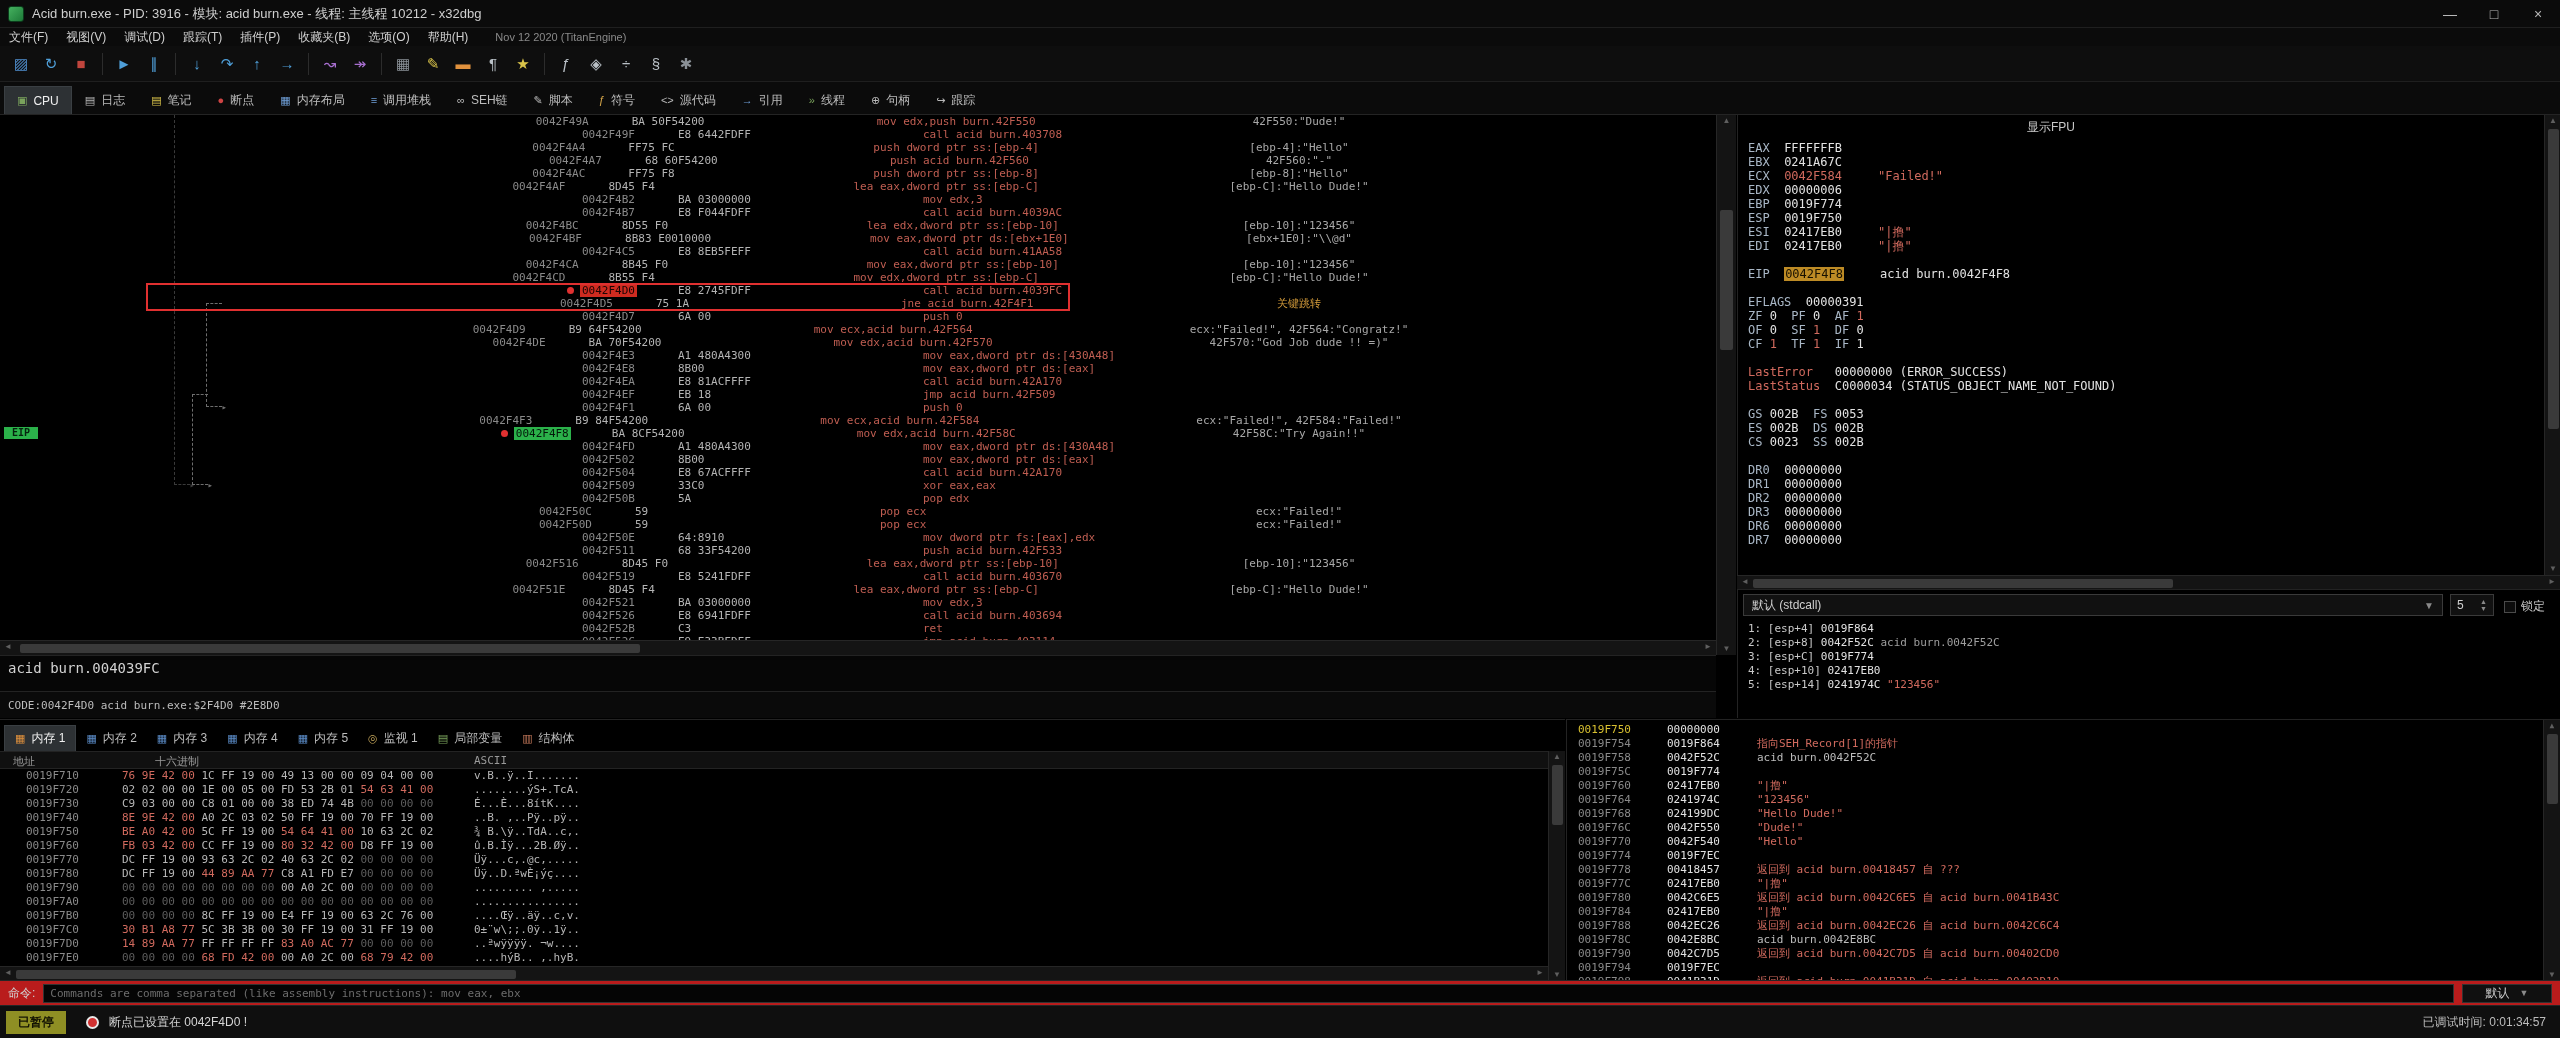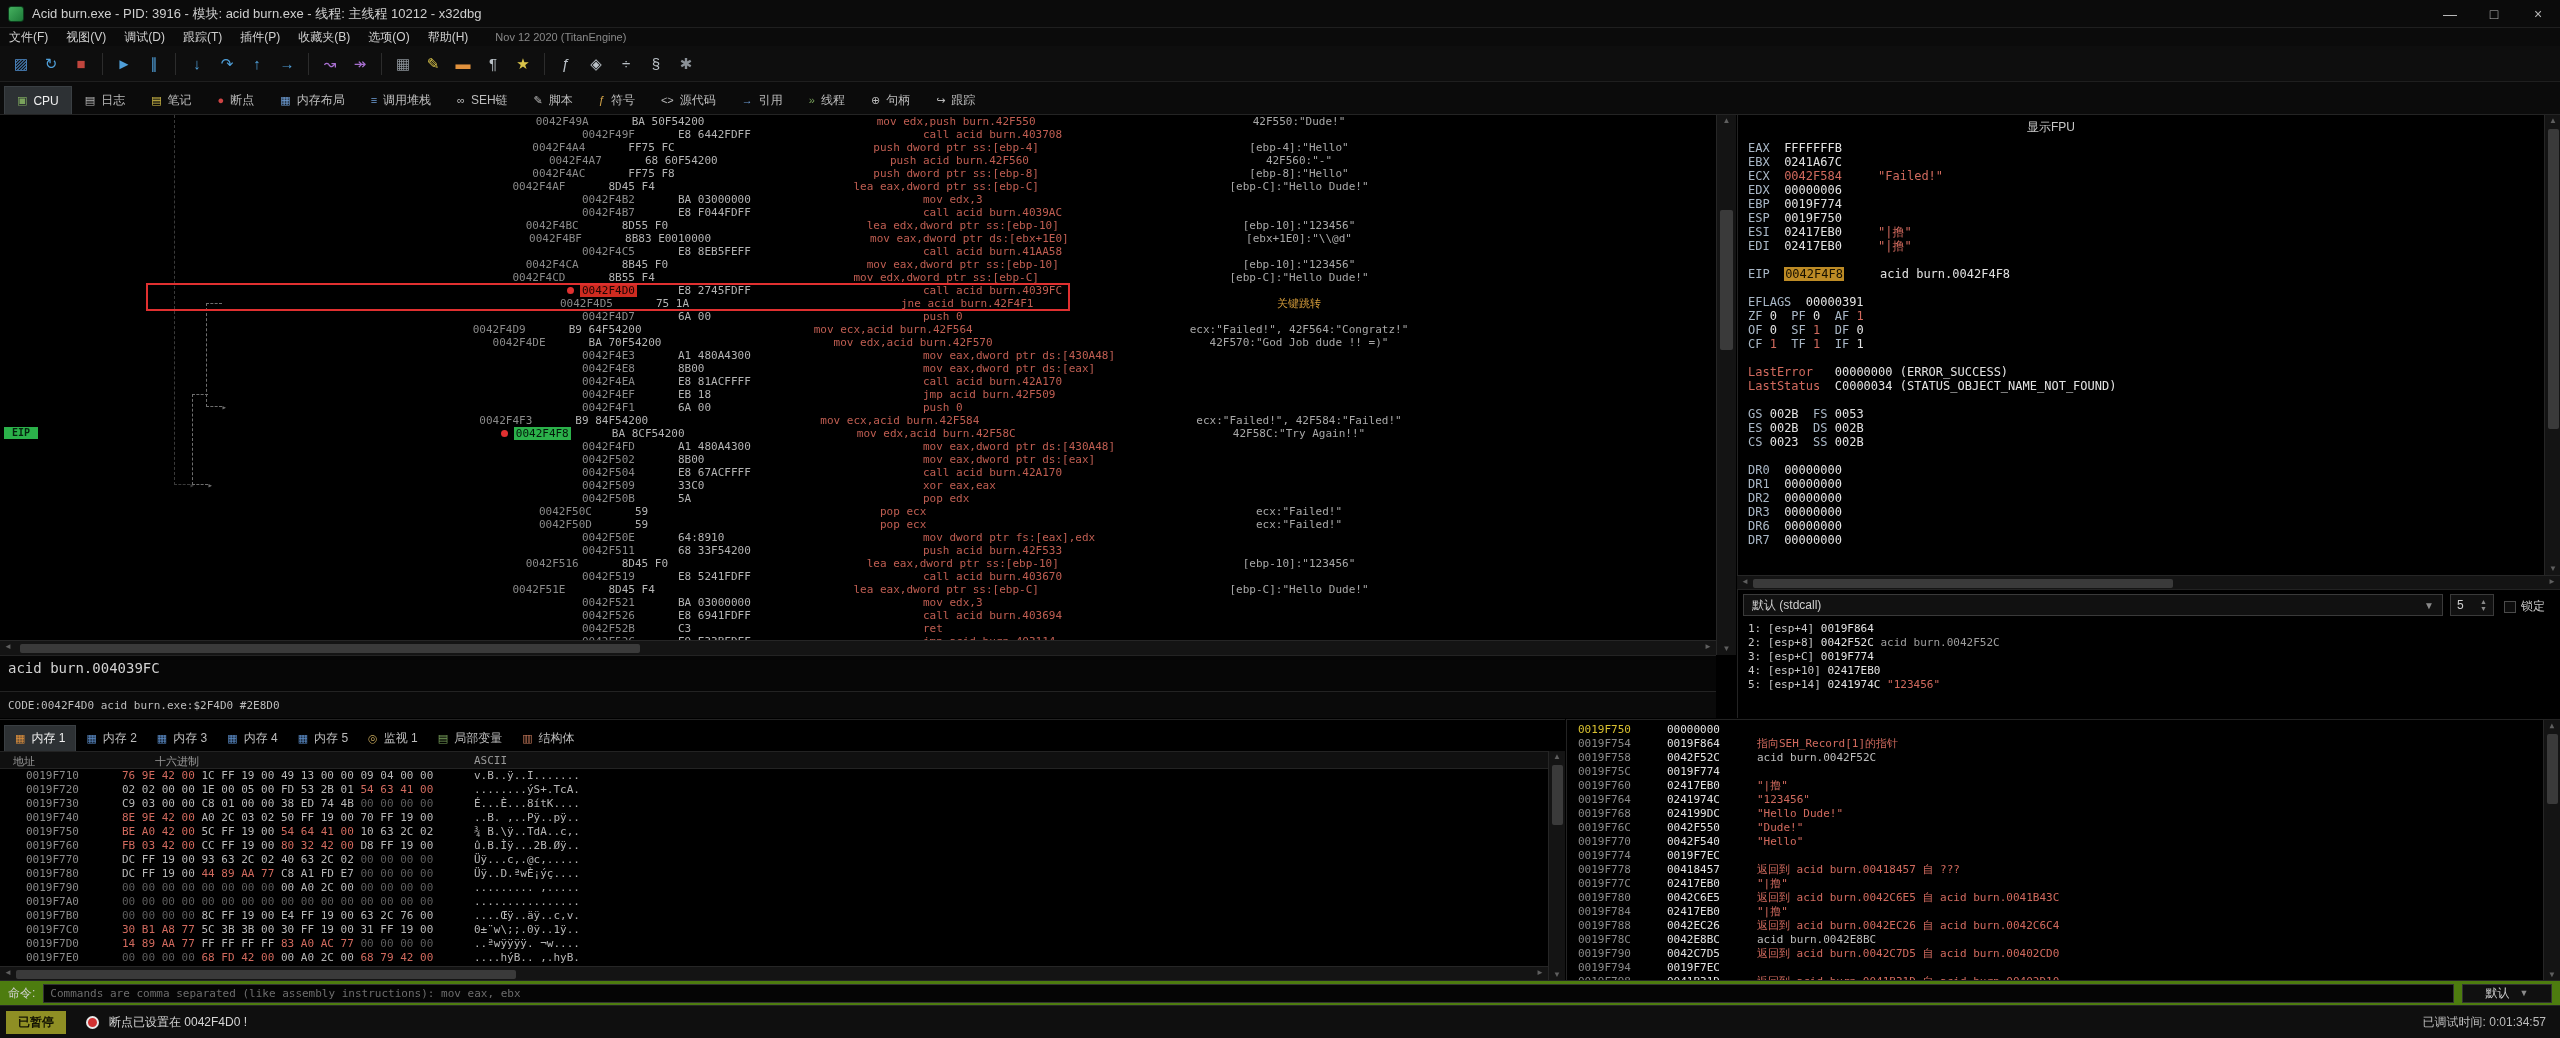--- a/index.html
+++ b/index.html
@@ -127,21 +127,21 @@
                font-family:"DejaVu Sans Mono",monospace;font-size:11px;}
   #stack-rows{position:absolute;left:0;top:3px;}
   .st-row{height:14px;line-height:14px;white-space:pre;display:flex;}
   .st-addr{width:100px;padding-left:11px;flex:none;color:var(--addr,#8a8a8a);}
   .st-addr.esp{color:#d8c030;}
   .st-val{width:90px;flex:none;color:var(--val,#e2e2e2);}
   .st-cm{color:#bdbdbd;}
   .st-cm.r{color:var(--red,#d16a5e);}
 
   
-  #command-bar{position:absolute;left:0;top:980px;width:2560px;height:25px;background:#4d7c0f;
+  #command-bar{position:absolute;left:0;top:980px;width:2560px;height:25px;background:#b91c1c;
                border-top:1px solid #262626;display:flex;align-items:center;}
   #cmd-label{font-size:12px;color:#d0d0d0;padding:0 8px;white-space:nowrap;}
   #cmd-input{flex:1;height:19px;background:#050505;border:1px solid #333;color:#cfcfcf;font-size:11px;
              font-family:"DejaVu Sans Mono",monospace;padding:0 6px;outline:none;}
   #cmd-input::placeholder{color:#6d6d6d;}
   #cmd-mode{width:90px;height:19px;margin:0 8px;border:1px solid #333;background:#101010;color:#cfcfcf;
             font-size:12px;display:flex;align-items:center;justify-content:center;gap:10px;}
   #cmd-mode .caret{font-size:9px;color:#8a8a8a;}
   #status-bar{position:absolute;left:0;top:1005px;width:2560px;height:33px;background:#0f0f0f;
               border-top:1px solid #262626;display:flex;align-items:center;font-size:12px;}

